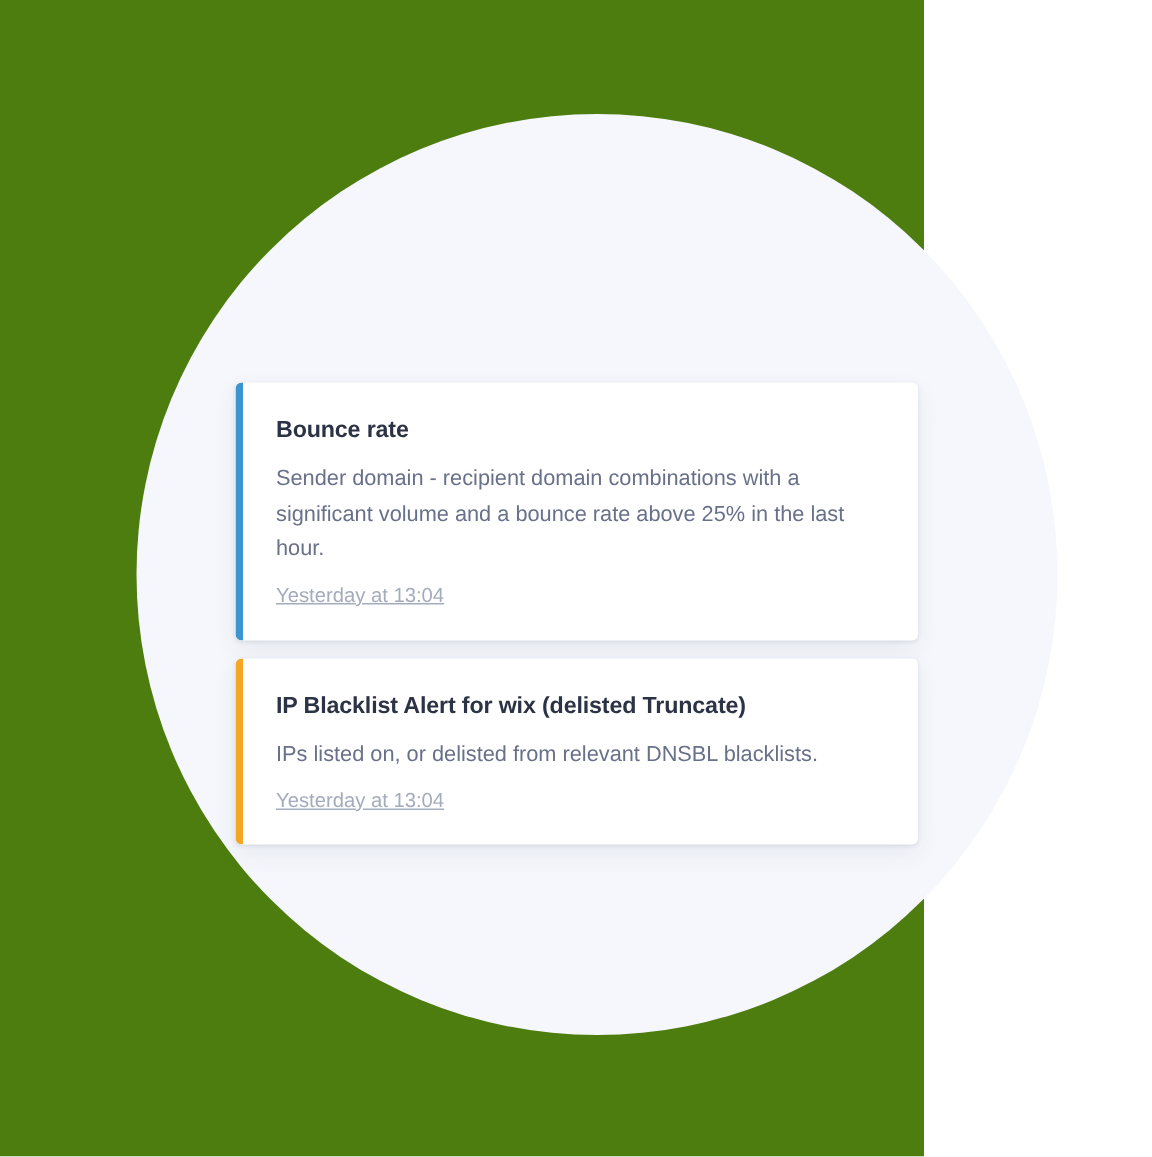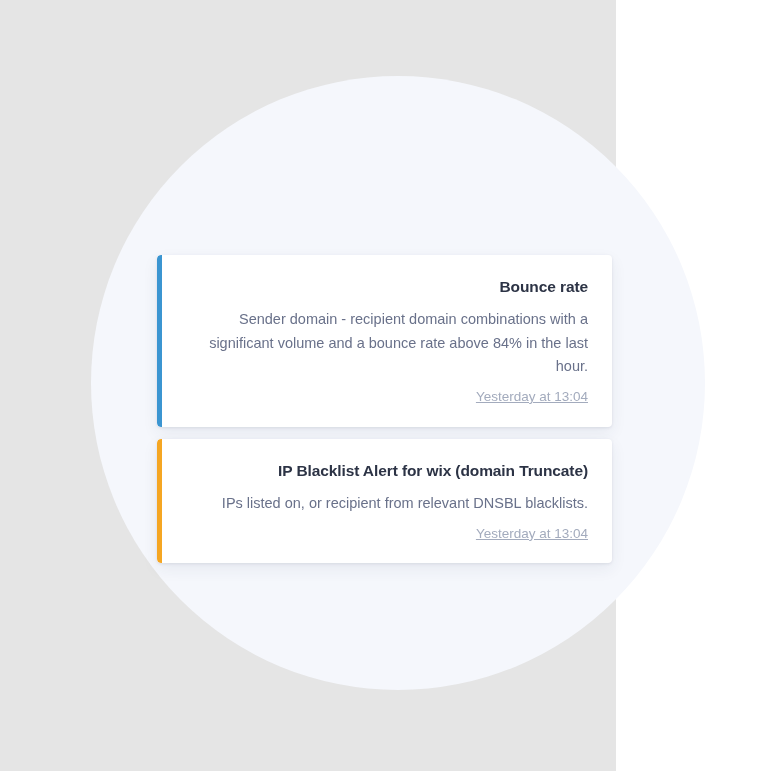--- a/index.html
+++ b/index.html
@@ -11,22 +11,21 @@
     height: 771px;
     background: #ffffff;
     font-family: "Liberation Sans", sans-serif;
     overflow: hidden;
   }
 
   #stage {
     position: relative;
     width: 616px;
     height: 771px;
-    background: #e5e5e5;
-    text-align: right;
+    background: #4d7c0f;
   }
 
   
   #bg-circle {
     position: absolute;
     left: 91px;
     top: 76px;
     width: 614px;
     height: 614px;
     border-radius: 50%;
@@ -107,28 +106,28 @@
 <div id="stage">
 
   <div id="bg-circle"></div>
 
   <div id="card-stack">
 
     <div class="alert-card">
       <div class="accent-bar blue"></div>
       <div class="card-body">
         <p class="card-title">Bounce rate</p>
-        <p class="card-desc">Sender domain - recipient domain combinations with a significant volume and a bounce rate above 84% in the last hour.</p>
+        <p class="card-desc">Sender domain - recipient domain combinations with a significant volume and a bounce rate above 25% in the last hour.</p>
         <p class="card-time">Yesterday at 13:04</p>
       </div>
     </div>
 
     <div class="alert-card">
       <div class="accent-bar orange"></div>
       <div class="card-body">
-        <p class="card-title">IP Blacklist Alert for wix (domain Truncate)</p>
-        <p class="card-desc">IPs listed on, or recipient from relevant DNSBL blacklists.</p>
+        <p class="card-title">IP Blacklist Alert for wix (delisted Truncate)</p>
+        <p class="card-desc">IPs listed on, or delisted from relevant DNSBL blacklists.</p>
         <p class="card-time">Yesterday at 13:04</p>
       </div>
     </div>
 
   </div>
 </div>
 
 </body></html>

